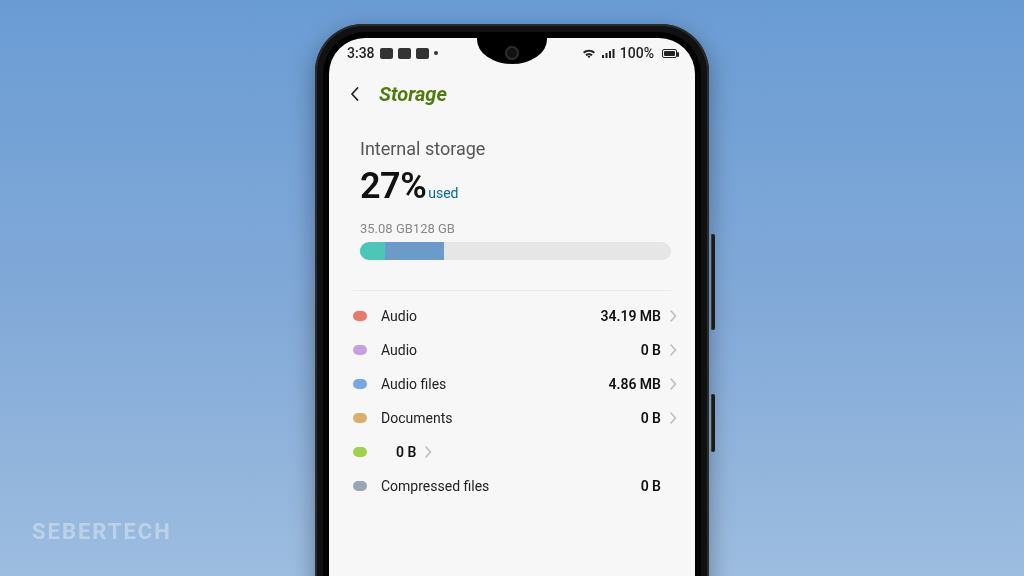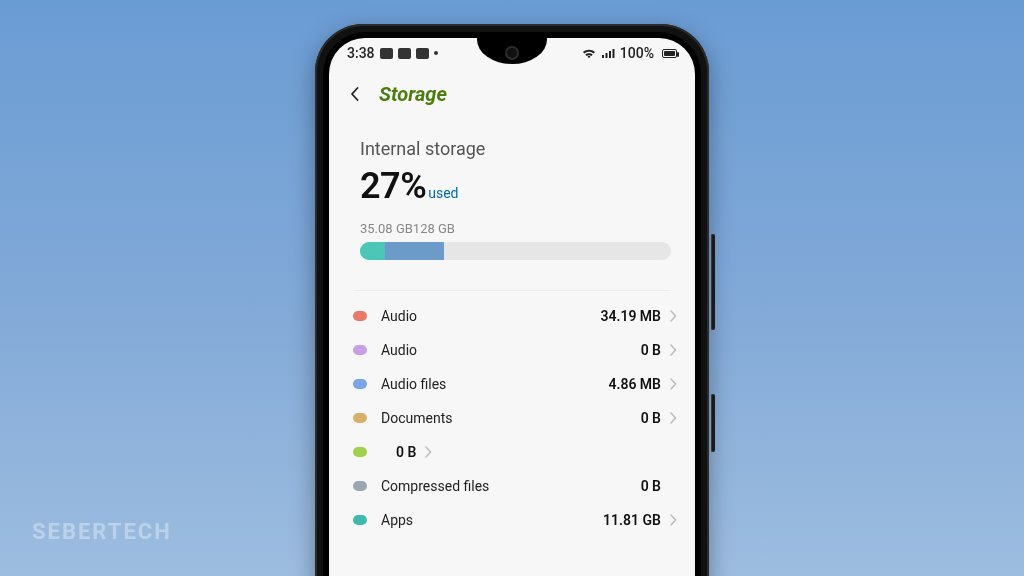--- a/index.html
+++ b/index.html
@@ -243,27 +243,17 @@
                 <path d="M2 1 L6.5 6 L2 11" stroke="#bdbdbd" stroke-width="1.6" fill="none" stroke-linecap="round" stroke-linejoin="round"></path>
               </svg>
             </span>
           </div>
           <div class="cat-row">
             <span class="swatch" style="background: rgb(154, 166, 177);"></span>
             <span class="cat-label">Compressed files</span>
             <span class="cat-value">0 B</span>
             <span class="row-chev"></span>
           </div>
-          <div class="cat-row">
-            <span class="swatch" style="background: rgb(63, 185, 174);"></span>
-            <span class="cat-label">Apps</span>
-            <span class="cat-value">11.81 GB</span>
-            <span class="row-chev">
-              <svg width="8" height="12" viewBox="0 0 8 12">
-                <path d="M2 1 L6.5 6 L2 11" stroke="#bdbdbd" stroke-width="1.6" fill="none" stroke-linecap="round" stroke-linejoin="round"></path>
-              </svg>
-            </span>
-          </div>
         </div>
 
     </div>
   </div>
 </div>
 
 </body></html>

